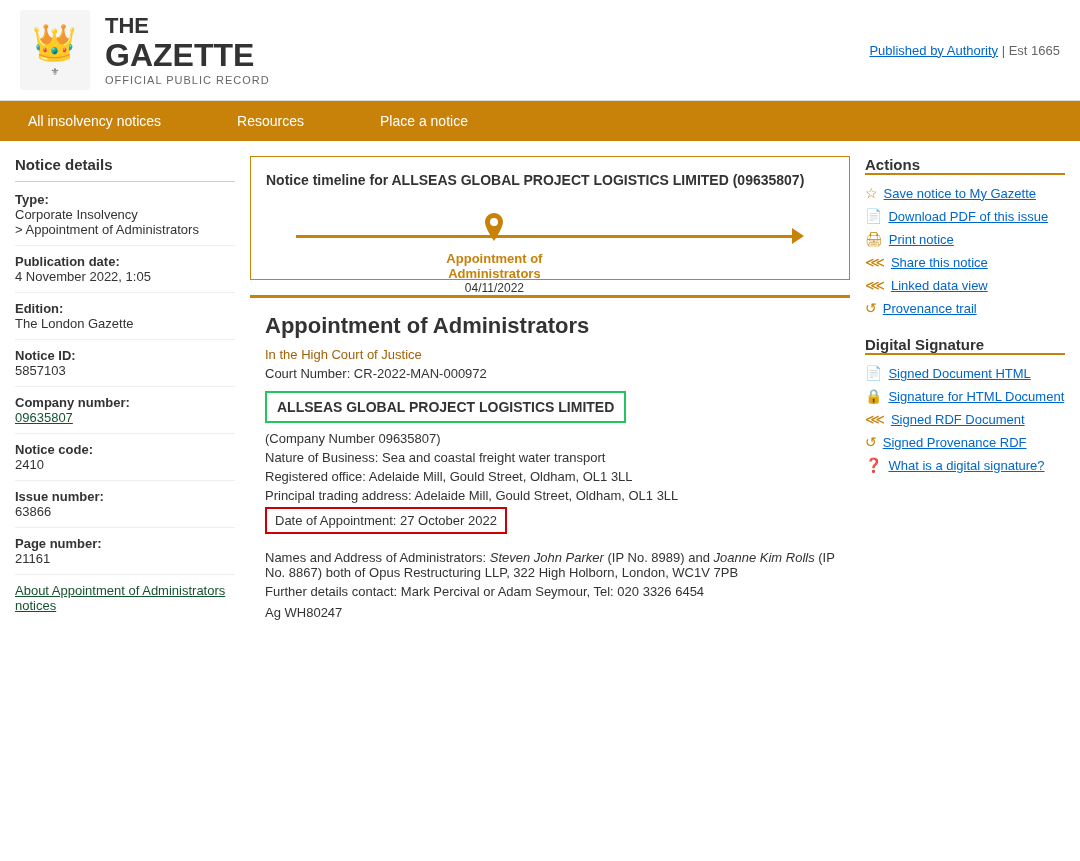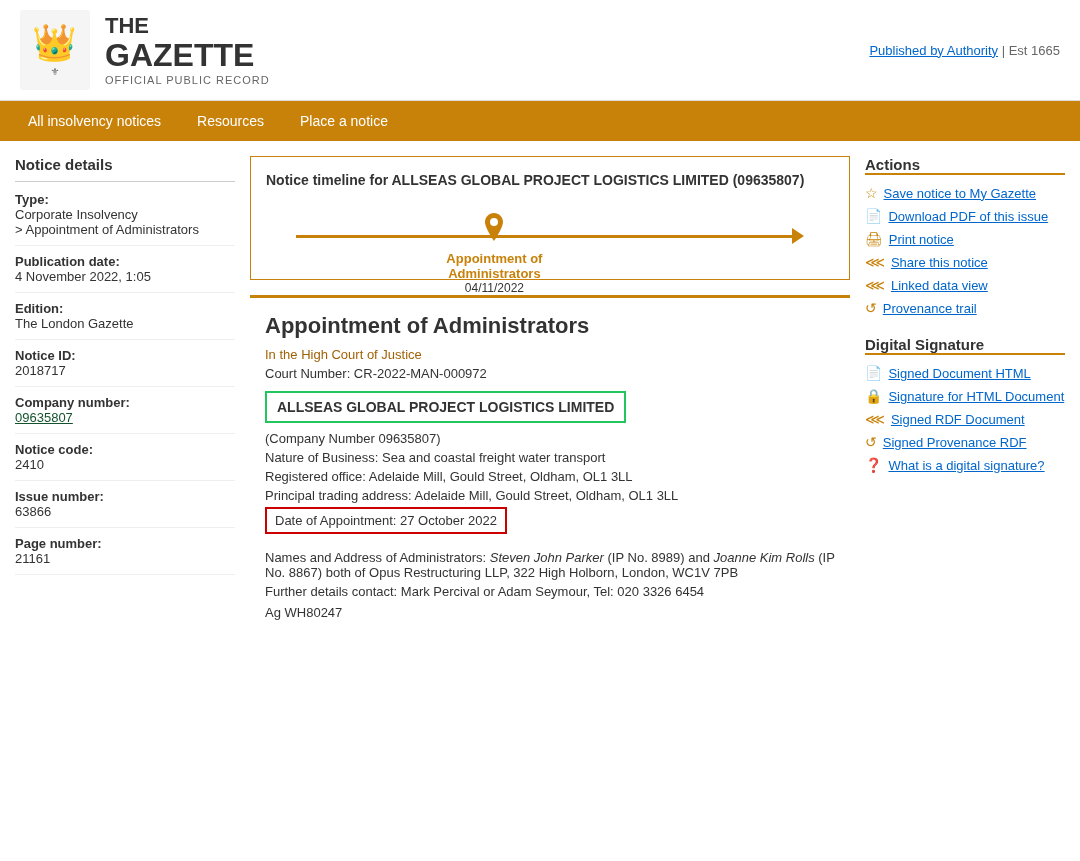--- a/index.html
+++ b/index.html
@@ -9,21 +9,21 @@
     .header { display: flex; align-items: center; padding: 10px 20px; border-bottom: 1px solid #ddd; justify-content: space-between; }
     .header-left { display: flex; align-items: center; gap: 15px; }
     .gazette-logo-text { line-height: 1.1; }
     .gazette-logo-text .the { font-size: 22px; font-weight: bold; color: #333; }
     .gazette-logo-text .gazette { font-size: 32px; font-weight: bold; color: #333; }
     .gazette-logo-text .official { font-size: 11px; color: #666; letter-spacing: 1px; }
     .header-right { font-size: 13px; color: #666; }
     .header-right a { color: #0066cc; text-decoration: underline; }
 
     
-    .navbar { background-color: #c8820a; display: flex; align-items: center; padding: 0 10px; }
+    .navbar { background-color: #c8820a; display: flex; align-items: center; padding: 0 10px; gap: 40px; }
     .navbar a { color: #fff; text-decoration: none; padding: 12px 18px; font-size: 14px; display: block; }
 
     
     .main-container { display: flex; padding: 15px; gap: 15px; max-width: 1080px; }
 
     
     .sidebar { width: 220px; flex-shrink: 0; font-size: 13px; }
     .sidebar h2 { font-size: 15px; font-weight: bold; margin-bottom: 10px; padding-bottom: 8px; border-bottom: 1px solid #ccc; }
     .sidebar-section { margin-bottom: 8px; padding-bottom: 8px; border-bottom: 1px solid #eee; }
     .sidebar-label { font-weight: bold; }
@@ -112,21 +112,21 @@
       <div class="sidebar-value">4 November 2022, 1:05</div>
     </div>
 
     <div class="sidebar-section">
       <div class="sidebar-label">Edition:</div>
       <div class="sidebar-value">The London Gazette</div>
     </div>
 
     <div class="sidebar-section">
       <div class="sidebar-label">Notice ID:</div>
-      <div class="sidebar-value">2018717</div>
+      <div class="sidebar-value">5857103</div>
     </div>
 
     <div class="sidebar-section">
       <div class="sidebar-label">Company number:</div>
       <a href="#">09635807</a>
     </div>
 
     <div class="sidebar-section">
       <div class="sidebar-label">Notice code:</div>
       <div class="sidebar-value">2410</div>
@@ -135,20 +135,23 @@
     <div class="sidebar-section">
       <div class="sidebar-label">Issue number:</div>
       <div class="sidebar-value">63866</div>
     </div>
 
     <div class="sidebar-section">
       <div class="sidebar-label">Page number:</div>
       <div class="sidebar-value">21161</div>
     </div>
 
+    <div>
+      <a href="#">About Appointment of Administrators notices</a>
+    </div>
   </aside>
 
   <main class="content">
 
     <div class="timeline-box">
       <div class="timeline-title">Notice timeline for ALLSEAS GLOBAL PROJECT LOGISTICS LIMITED (09635807)</div>
       <div class="timeline-area">
         <div class="timeline-line">
           <div class="timeline-line-bar">
 

